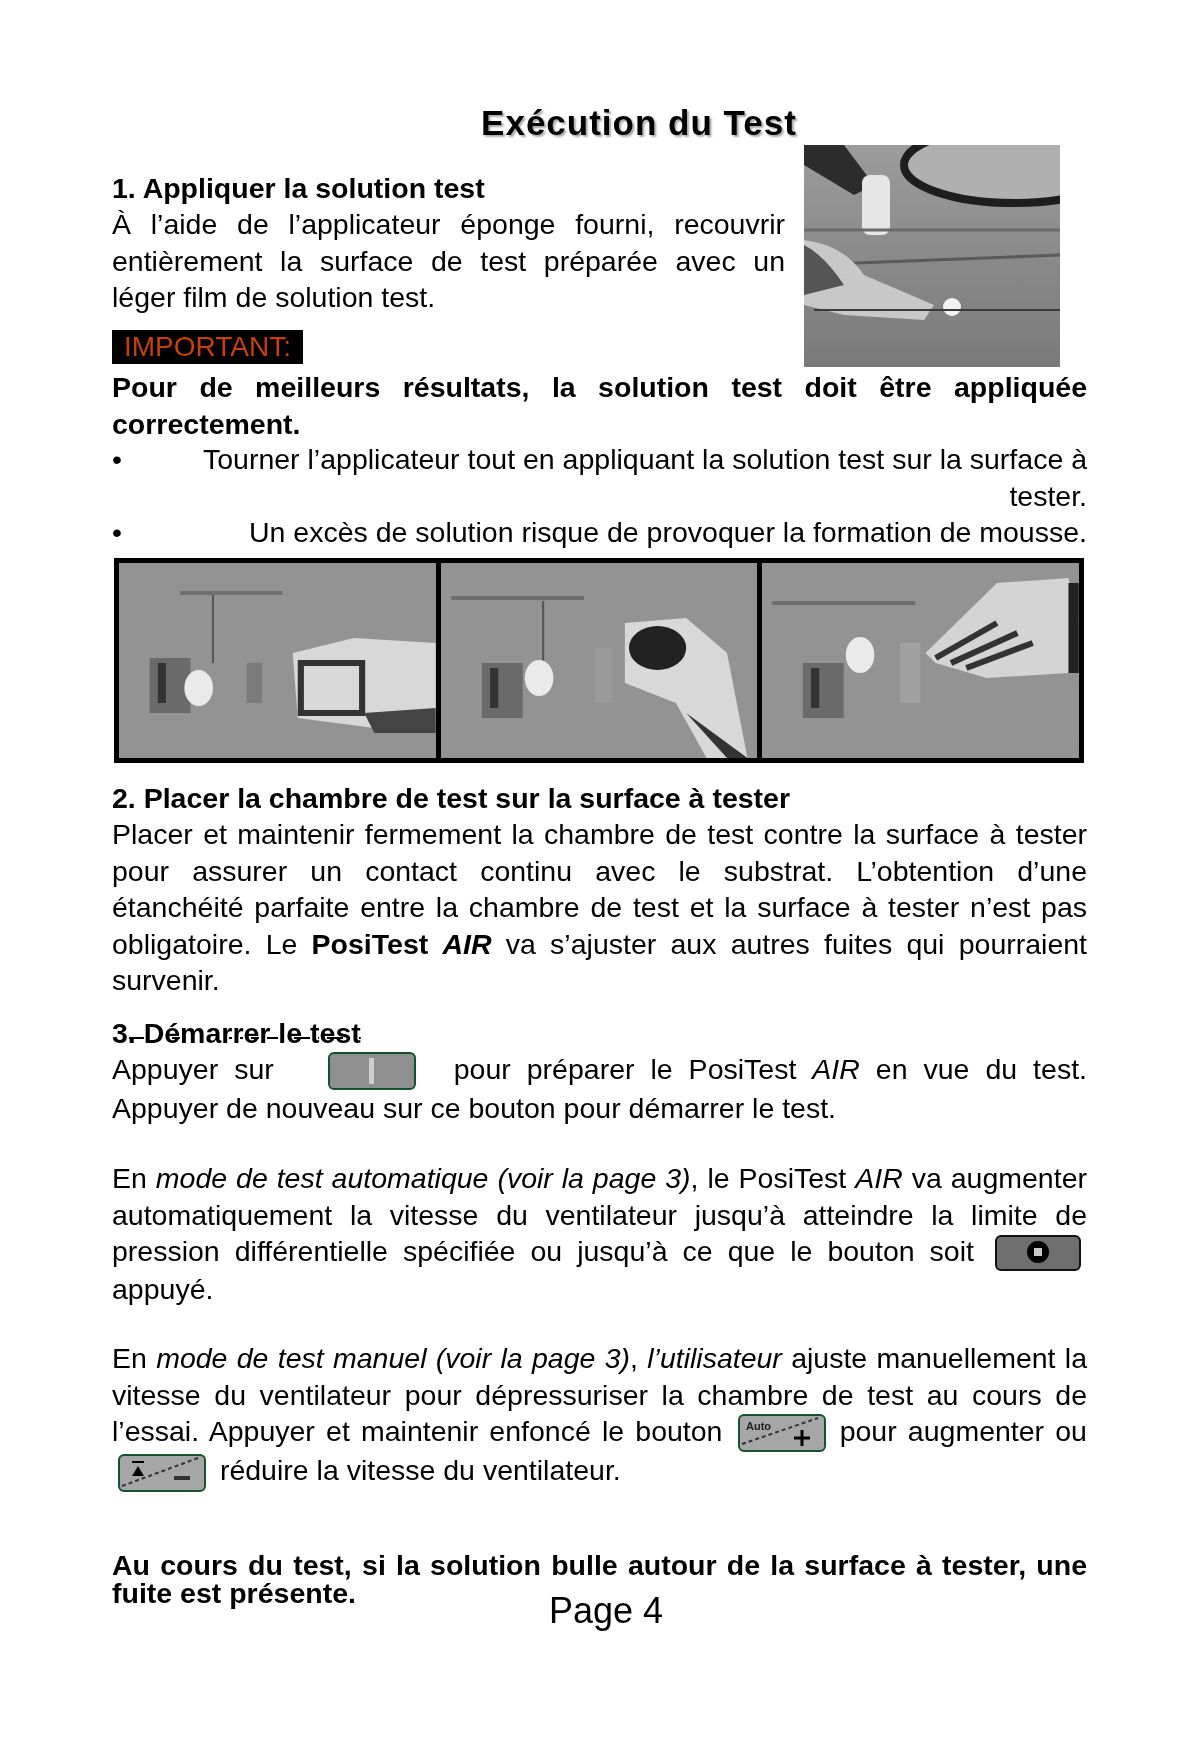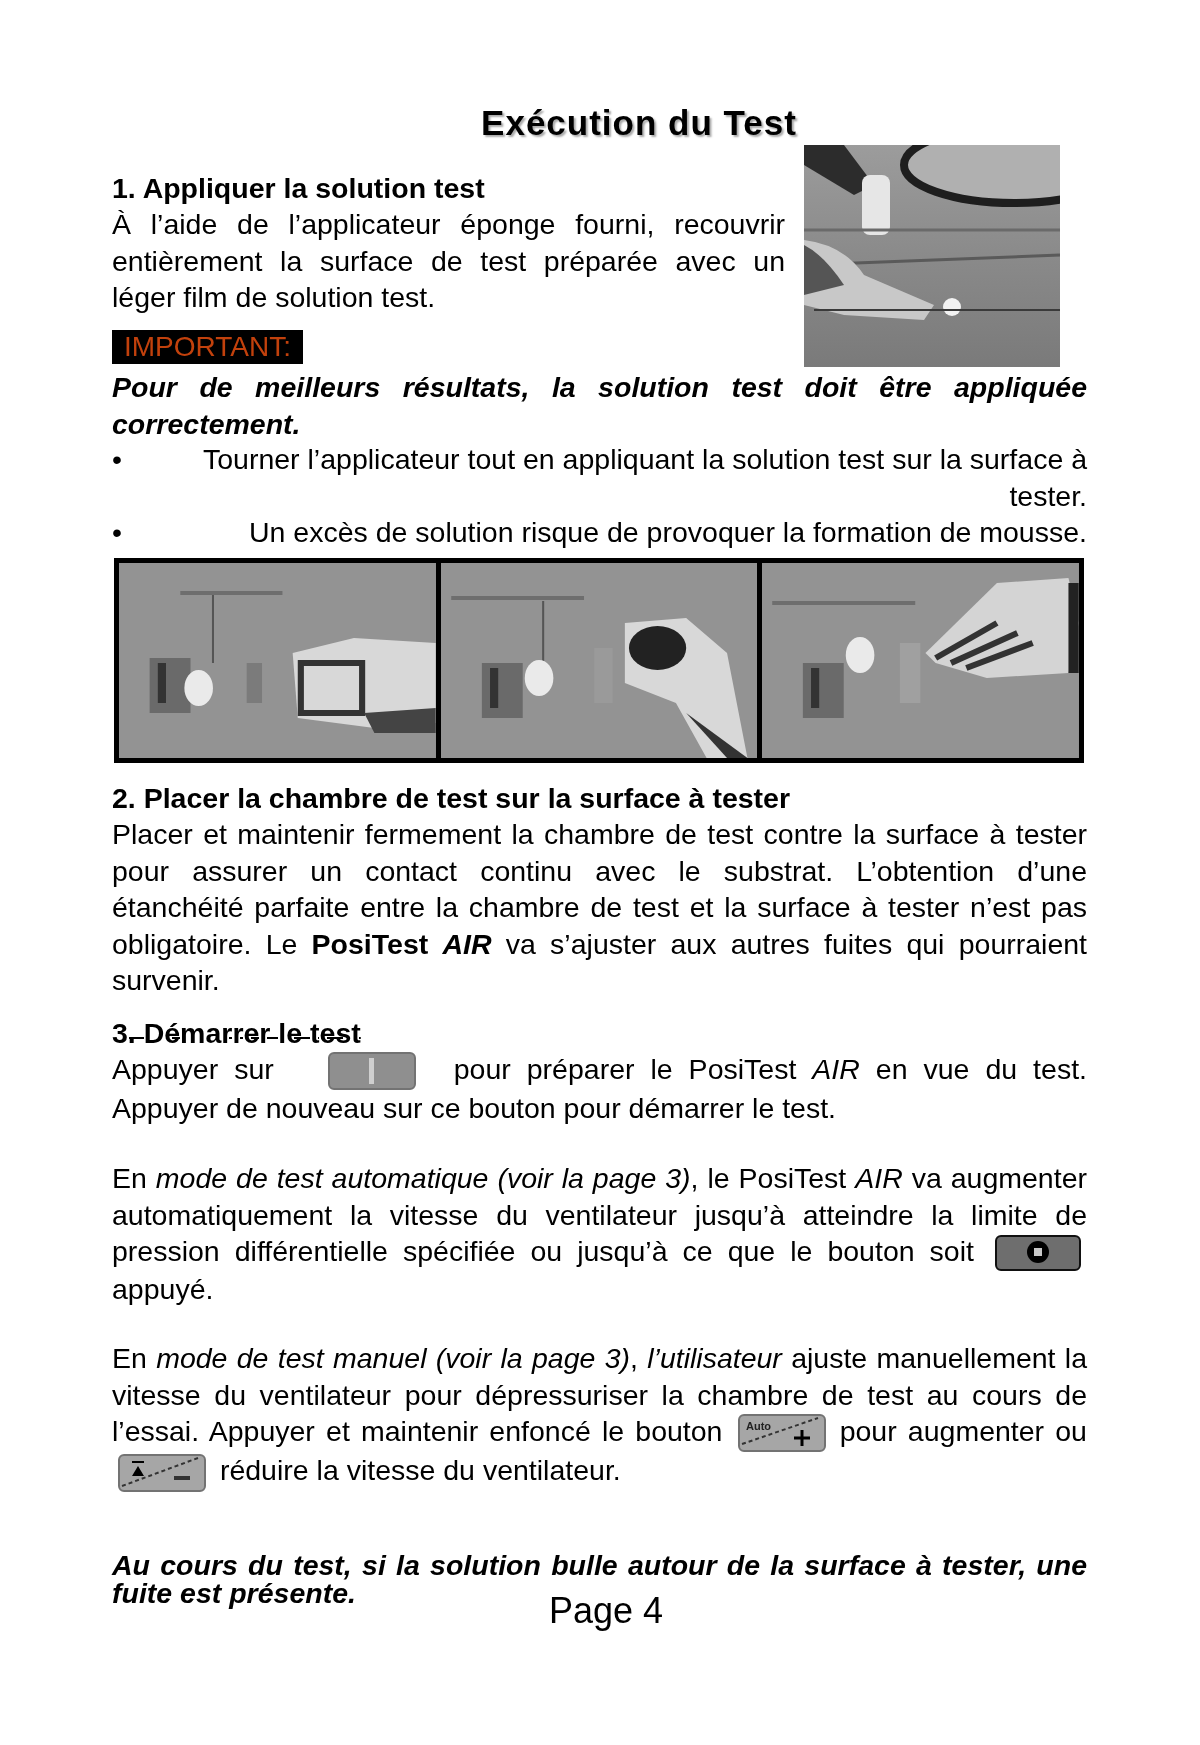--- a/index.html
+++ b/index.html
@@ -4,28 +4,28 @@
 <style>
   html, body { margin:0; padding:0; background:#fff; }
   body { width:1200px; height:1745px; position:relative; overflow:hidden;
          font-family:"Liberation Sans", sans-serif; color:#000; }
   .abs { position:absolute; }
   .txt { font-size:28.5px; line-height:36.5px; text-align:justify; }
   .title { left:0; width:1200px; top:103px; text-align:center; font-size:35px; font-weight:bold;
            letter-spacing:1px; text-shadow:2px 2px 2px #aaa;padding-left:39px; }
   .h { font-size:28.5px; font-weight:bold; line-height:36px; }
   .important { background:#000; color:#c2410c; font-size:28px; line-height:34px; padding:0 12px 0 12px; }
-  .bolditalic { font-weight:bold; font-style:italic; }
+  .bolditalic { font-weight:bold; }
   .bullet { display:flex; }
   .bullet .dot { width:55px; flex:none; padding-left:0; }
   .bullet .btxt { flex:1; text-align:right; }
   .photo { background:#8a8a8a; overflow:hidden; }
   .strip { background:#000; display:flex; gap:5px; padding:5px; box-sizing:border-box; }
   .strip .frame { flex:1; background:linear-gradient(180deg,#8d8d8d 0%,#9a9a9a 60%,#8a8a8a 100%); position:relative; overflow:hidden; }
-  .kbd { display:inline-block; vertical-align:middle; border:2px solid #737373; border-radius:6px; background:#8d8d8d; position:relative; }
+  .kbd { display:inline-block; vertical-align:middle; border:2px solid #14532d; border-radius:6px; background:#8d8d8d; position:relative; }
   .page-num { left:8px; width:1196px; top:1590px; text-align:center; font-size:36px; }
 </style>
 </head>
 <body>
 
 <div class="abs title">Exécution du Test</div>
 
 <div class="abs h" style="left:112px; top:170px; width:680px;">1. Appliquer la solution test</div>
 <div class="abs txt" style="left:112px; top:206px; width:673px;">À l’aide de l’applicateur éponge fourni, recouvrir entièrement la surface de test préparée avec un léger film de solution test.</div>
 

